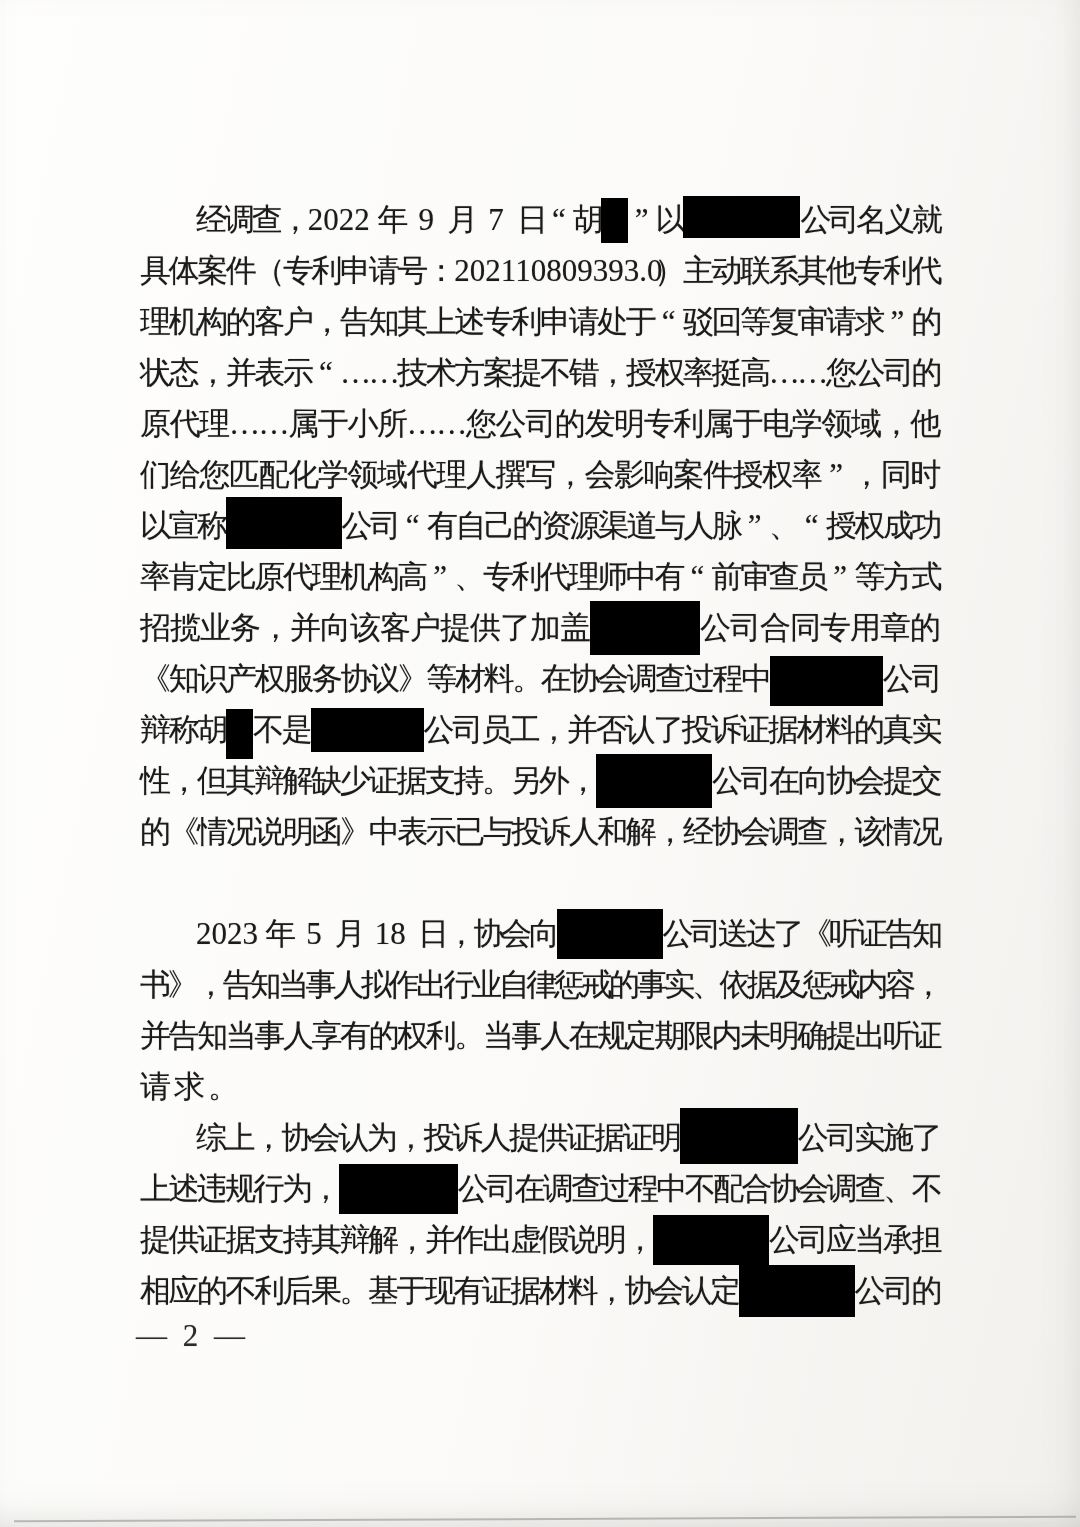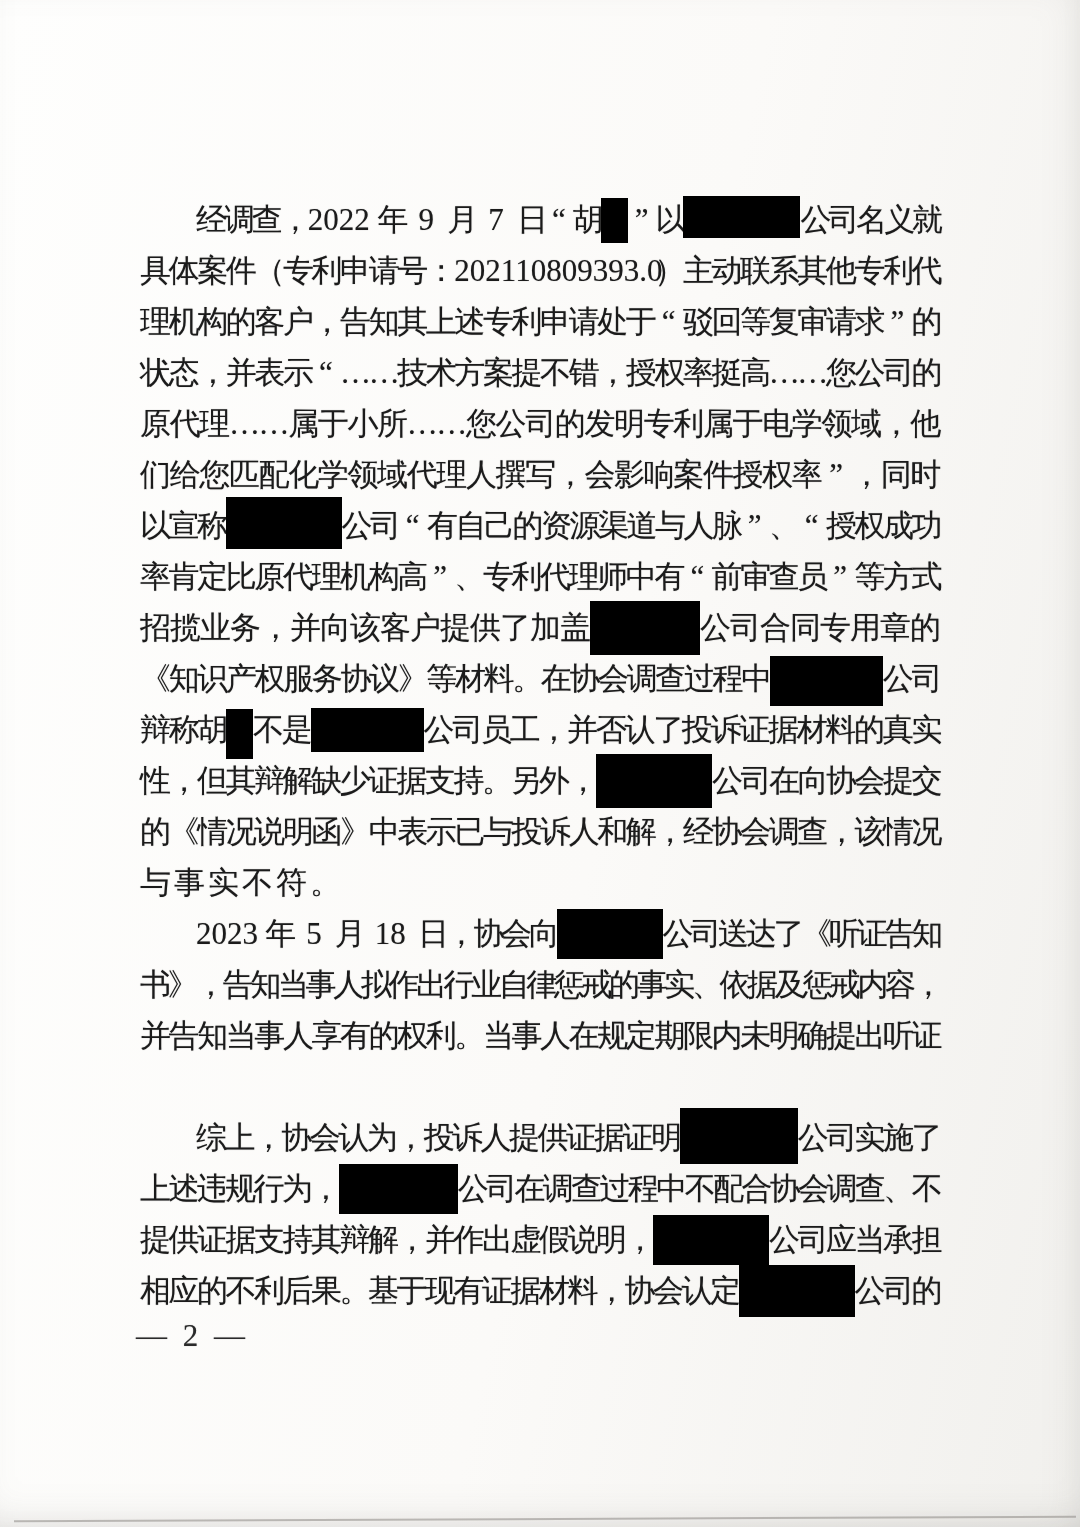--- a/index.html
+++ b/index.html
@@ -79,24 +79,24 @@
       <div class="line" style="top: 348px;"><span class="ch" style="flex: 2 2 0px;">状</span><span class="ch" style="flex: 2 2 0px;">态</span><span class="ch" style="flex: 2 2 0px;">，</span><span class="ch" style="flex: 2 2 0px;">并</span><span class="ch" style="flex: 2 2 0px;">表</span><span class="ch" style="flex: 2 2 0px;">示</span><span class="ch" style="flex: 2 2 0px;">“</span><span class="ch" style="flex: 2 2 0px;">…</span><span class="ch" style="flex: 2 2 0px;">…</span><span class="ch" style="flex: 2 2 0px;">技</span><span class="ch" style="flex: 2 2 0px;">术</span><span class="ch" style="flex: 2 2 0px;">方</span><span class="ch" style="flex: 2 2 0px;">案</span><span class="ch" style="flex: 2 2 0px;">提</span><span class="ch" style="flex: 2 2 0px;">不</span><span class="ch" style="flex: 2 2 0px;">错</span><span class="ch" style="flex: 2 2 0px;">，</span><span class="ch" style="flex: 2 2 0px;">授</span><span class="ch" style="flex: 2 2 0px;">权</span><span class="ch" style="flex: 2 2 0px;">率</span><span class="ch" style="flex: 2 2 0px;">挺</span><span class="ch" style="flex: 2 2 0px;">高</span><span class="ch" style="flex: 2 2 0px;">…</span><span class="ch" style="flex: 2 2 0px;">…</span><span class="ch" style="flex: 2 2 0px;">您</span><span class="ch" style="flex: 2 2 0px;">公</span><span class="ch" style="flex: 2 2 0px;">司</span><span class="ch" style="flex: 2 2 0px;">的</span></div>
       <div class="line" style="top: 399px;"><span class="ch" style="flex: 2 2 0px;">原</span><span class="ch" style="flex: 2 2 0px;">代</span><span class="ch" style="flex: 2 2 0px;">理</span><span class="ch" style="flex: 2 2 0px;">…</span><span class="ch" style="flex: 2 2 0px;">…</span><span class="ch" style="flex: 2 2 0px;">属</span><span class="ch" style="flex: 2 2 0px;">于</span><span class="ch" style="flex: 2 2 0px;">小</span><span class="ch" style="flex: 2 2 0px;">所</span><span class="ch" style="flex: 2 2 0px;">…</span><span class="ch" style="flex: 2 2 0px;">…</span><span class="ch" style="flex: 2 2 0px;">您</span><span class="ch" style="flex: 2 2 0px;">公</span><span class="ch" style="flex: 2 2 0px;">司</span><span class="ch" style="flex: 2 2 0px;">的</span><span class="ch" style="flex: 2 2 0px;">发</span><span class="ch" style="flex: 2 2 0px;">明</span><span class="ch" style="flex: 2 2 0px;">专</span><span class="ch" style="flex: 2 2 0px;">利</span><span class="ch" style="flex: 2 2 0px;">属</span><span class="ch" style="flex: 2 2 0px;">于</span><span class="ch" style="flex: 2 2 0px;">电</span><span class="ch" style="flex: 2 2 0px;">学</span><span class="ch" style="flex: 2 2 0px;">领</span><span class="ch" style="flex: 2 2 0px;">域</span><span class="ch" style="flex: 2 2 0px;">，</span><span class="ch" style="flex: 2 2 0px;">他</span></div>
       <div class="line" style="top: 450px;"><span class="ch" style="flex: 2 2 0px;">们</span><span class="ch" style="flex: 2 2 0px;">给</span><span class="ch" style="flex: 2 2 0px;">您</span><span class="ch" style="flex: 2 2 0px;">匹</span><span class="ch" style="flex: 2 2 0px;">配</span><span class="ch" style="flex: 2 2 0px;">化</span><span class="ch" style="flex: 2 2 0px;">学</span><span class="ch" style="flex: 2 2 0px;">领</span><span class="ch" style="flex: 2 2 0px;">域</span><span class="ch" style="flex: 2 2 0px;">代</span><span class="ch" style="flex: 2 2 0px;">理</span><span class="ch" style="flex: 2 2 0px;">人</span><span class="ch" style="flex: 2 2 0px;">撰</span><span class="ch" style="flex: 2 2 0px;">写</span><span class="ch" style="flex: 2 2 0px;">，</span><span class="ch" style="flex: 2 2 0px;">会</span><span class="ch" style="flex: 2 2 0px;">影</span><span class="ch" style="flex: 2 2 0px;">响</span><span class="ch" style="flex: 2 2 0px;">案</span><span class="ch" style="flex: 2 2 0px;">件</span><span class="ch" style="flex: 2 2 0px;">授</span><span class="ch" style="flex: 2 2 0px;">权</span><span class="ch" style="flex: 2 2 0px;">率</span><span class="ch" style="flex: 2 2 0px;">”</span><span class="ch" style="flex: 2 2 0px;">，</span><span class="ch" style="flex: 2 2 0px;">同</span><span class="ch" style="flex: 2 2 0px;">时</span></div>
       <div class="line" style="top: 501px;"><span class="ch" style="flex: 2 2 0px;">以</span><span class="ch" style="flex: 2 2 0px;">宣</span><span class="ch" style="flex: 2 2 0px;">称</span><span class="redact" style="flex: 0 0 116px; width: 116px; height: 52px; top: -3px;"></span><span class="ch" style="flex: 2 2 0px;">公</span><span class="ch" style="flex: 2 2 0px;">司</span><span class="ch" style="flex: 2 2 0px;">“</span><span class="ch" style="flex: 2 2 0px;">有</span><span class="ch" style="flex: 2 2 0px;">自</span><span class="ch" style="flex: 2 2 0px;">己</span><span class="ch" style="flex: 2 2 0px;">的</span><span class="ch" style="flex: 2 2 0px;">资</span><span class="ch" style="flex: 2 2 0px;">源</span><span class="ch" style="flex: 2 2 0px;">渠</span><span class="ch" style="flex: 2 2 0px;">道</span><span class="ch" style="flex: 2 2 0px;">与</span><span class="ch" style="flex: 2 2 0px;">人</span><span class="ch" style="flex: 2 2 0px;">脉</span><span class="ch" style="flex: 2 2 0px;">”</span><span class="ch" style="flex: 2 2 0px;">、</span><span class="ch" style="flex: 2 2 0px;">“</span><span class="ch" style="flex: 2 2 0px;">授</span><span class="ch" style="flex: 2 2 0px;">权</span><span class="ch" style="flex: 2 2 0px;">成</span><span class="ch" style="flex: 2 2 0px;">功</span></div>
       <div class="line" style="top: 552px;"><span class="ch" style="flex: 2 2 0px;">率</span><span class="ch" style="flex: 2 2 0px;">肯</span><span class="ch" style="flex: 2 2 0px;">定</span><span class="ch" style="flex: 2 2 0px;">比</span><span class="ch" style="flex: 2 2 0px;">原</span><span class="ch" style="flex: 2 2 0px;">代</span><span class="ch" style="flex: 2 2 0px;">理</span><span class="ch" style="flex: 2 2 0px;">机</span><span class="ch" style="flex: 2 2 0px;">构</span><span class="ch" style="flex: 2 2 0px;">高</span><span class="ch" style="flex: 2 2 0px;">”</span><span class="ch" style="flex: 2 2 0px;">、</span><span class="ch" style="flex: 2 2 0px;">专</span><span class="ch" style="flex: 2 2 0px;">利</span><span class="ch" style="flex: 2 2 0px;">代</span><span class="ch" style="flex: 2 2 0px;">理</span><span class="ch" style="flex: 2 2 0px;">师</span><span class="ch" style="flex: 2 2 0px;">中</span><span class="ch" style="flex: 2 2 0px;">有</span><span class="ch" style="flex: 2 2 0px;">“</span><span class="ch" style="flex: 2 2 0px;">前</span><span class="ch" style="flex: 2 2 0px;">审</span><span class="ch" style="flex: 2 2 0px;">查</span><span class="ch" style="flex: 2 2 0px;">员</span><span class="ch" style="flex: 2 2 0px;">”</span><span class="ch" style="flex: 2 2 0px;">等</span><span class="ch" style="flex: 2 2 0px;">方</span><span class="ch" style="flex: 2 2 0px;">式</span></div>
       <div class="line" style="top: 603px;"><span class="ch" style="flex: 2 2 0px;">招</span><span class="ch" style="flex: 2 2 0px;">揽</span><span class="ch" style="flex: 2 2 0px;">业</span><span class="ch" style="flex: 2 2 0px;">务</span><span class="ch" style="flex: 2 2 0px;">，</span><span class="ch" style="flex: 2 2 0px;">并</span><span class="ch" style="flex: 2 2 0px;">向</span><span class="ch" style="flex: 2 2 0px;">该</span><span class="ch" style="flex: 2 2 0px;">客</span><span class="ch" style="flex: 2 2 0px;">户</span><span class="ch" style="flex: 2 2 0px;">提</span><span class="ch" style="flex: 2 2 0px;">供</span><span class="ch" style="flex: 2 2 0px;">了</span><span class="ch" style="flex: 2 2 0px;">加</span><span class="ch" style="flex: 2 2 0px;">盖</span><span class="redact" style="flex: 0 0 110px; width: 110px; height: 54px;"></span><span class="ch" style="flex: 2 2 0px;">公</span><span class="ch" style="flex: 2 2 0px;">司</span><span class="ch" style="flex: 2 2 0px;">合</span><span class="ch" style="flex: 2 2 0px;">同</span><span class="ch" style="flex: 2 2 0px;">专</span><span class="ch" style="flex: 2 2 0px;">用</span><span class="ch" style="flex: 2 2 0px;">章</span><span class="ch" style="flex: 2 2 0px;">的</span></div>
       <div class="line" style="top: 654px;"><span class="ch" style="flex: 2 2 0px;">《</span><span class="ch" style="flex: 2 2 0px;">知</span><span class="ch" style="flex: 2 2 0px;">识</span><span class="ch" style="flex: 2 2 0px;">产</span><span class="ch" style="flex: 2 2 0px;">权</span><span class="ch" style="flex: 2 2 0px;">服</span><span class="ch" style="flex: 2 2 0px;">务</span><span class="ch" style="flex: 2 2 0px;">协</span><span class="ch" style="flex: 2 2 0px;">议</span><span class="ch" style="flex: 2 2 0px;">》</span><span class="ch" style="flex: 2 2 0px;">等</span><span class="ch" style="flex: 2 2 0px;">材</span><span class="ch" style="flex: 2 2 0px;">料</span><span class="ch" style="flex: 2 2 0px;">。</span><span class="ch" style="flex: 2 2 0px;">在</span><span class="ch" style="flex: 2 2 0px;">协</span><span class="ch" style="flex: 2 2 0px;">会</span><span class="ch" style="flex: 2 2 0px;">调</span><span class="ch" style="flex: 2 2 0px;">查</span><span class="ch" style="flex: 2 2 0px;">过</span><span class="ch" style="flex: 2 2 0px;">程</span><span class="ch" style="flex: 2 2 0px;">中</span><span class="redact" style="flex: 0 0 113px; width: 113px; height: 50px; top: 2px;"></span><span class="ch" style="flex: 2 2 0px;">公</span><span class="ch" style="flex: 2 2 0px;">司</span></div>
       <div class="line" style="top: 705px;"><span class="ch" style="flex: 2 2 0px;">辩</span><span class="ch" style="flex: 2 2 0px;">称</span><span class="ch" style="flex: 2 2 0px;">胡</span><span class="redact" style="flex: 0 0 27px; width: 27px; height: 50px; top: 4px;"></span><span class="ch" style="flex: 2 2 0px;">不</span><span class="ch" style="flex: 2 2 0px;">是</span><span class="redact" style="flex: 0 0 113px; width: 113px; height: 44px;"></span><span class="ch" style="flex: 2 2 0px;">公</span><span class="ch" style="flex: 2 2 0px;">司</span><span class="ch" style="flex: 2 2 0px;">员</span><span class="ch" style="flex: 2 2 0px;">工</span><span class="ch" style="flex: 2 2 0px;">，</span><span class="ch" style="flex: 2 2 0px;">并</span><span class="ch" style="flex: 2 2 0px;">否</span><span class="ch" style="flex: 2 2 0px;">认</span><span class="ch" style="flex: 2 2 0px;">了</span><span class="ch" style="flex: 2 2 0px;">投</span><span class="ch" style="flex: 2 2 0px;">诉</span><span class="ch" style="flex: 2 2 0px;">证</span><span class="ch" style="flex: 2 2 0px;">据</span><span class="ch" style="flex: 2 2 0px;">材</span><span class="ch" style="flex: 2 2 0px;">料</span><span class="ch" style="flex: 2 2 0px;">的</span><span class="ch" style="flex: 2 2 0px;">真</span><span class="ch" style="flex: 2 2 0px;">实</span></div>
       <div class="line" style="top: 756px;"><span class="ch" style="flex: 2 2 0px;">性</span><span class="ch" style="flex: 2 2 0px;">，</span><span class="ch" style="flex: 2 2 0px;">但</span><span class="ch" style="flex: 2 2 0px;">其</span><span class="ch" style="flex: 2 2 0px;">辩</span><span class="ch" style="flex: 2 2 0px;">解</span><span class="ch" style="flex: 2 2 0px;">缺</span><span class="ch" style="flex: 2 2 0px;">少</span><span class="ch" style="flex: 2 2 0px;">证</span><span class="ch" style="flex: 2 2 0px;">据</span><span class="ch" style="flex: 2 2 0px;">支</span><span class="ch" style="flex: 2 2 0px;">持</span><span class="ch" style="flex: 2 2 0px;">。</span><span class="ch" style="flex: 2 2 0px;">另</span><span class="ch" style="flex: 2 2 0px;">外</span><span class="ch" style="flex: 2 2 0px;">，</span><span class="redact" style="flex: 0 0 116px; width: 116px; height: 54px;"></span><span class="ch" style="flex: 2 2 0px;">公</span><span class="ch" style="flex: 2 2 0px;">司</span><span class="ch" style="flex: 2 2 0px;">在</span><span class="ch" style="flex: 2 2 0px;">向</span><span class="ch" style="flex: 2 2 0px;">协</span><span class="ch" style="flex: 2 2 0px;">会</span><span class="ch" style="flex: 2 2 0px;">提</span><span class="ch" style="flex: 2 2 0px;">交</span></div>
       <div class="line" style="top: 807px;"><span class="ch" style="flex: 2 2 0px;">的</span><span class="ch" style="flex: 2 2 0px;">《</span><span class="ch" style="flex: 2 2 0px;">情</span><span class="ch" style="flex: 2 2 0px;">况</span><span class="ch" style="flex: 2 2 0px;">说</span><span class="ch" style="flex: 2 2 0px;">明</span><span class="ch" style="flex: 2 2 0px;">函</span><span class="ch" style="flex: 2 2 0px;">》</span><span class="ch" style="flex: 2 2 0px;">中</span><span class="ch" style="flex: 2 2 0px;">表</span><span class="ch" style="flex: 2 2 0px;">示</span><span class="ch" style="flex: 2 2 0px;">已</span><span class="ch" style="flex: 2 2 0px;">与</span><span class="ch" style="flex: 2 2 0px;">投</span><span class="ch" style="flex: 2 2 0px;">诉</span><span class="ch" style="flex: 2 2 0px;">人</span><span class="ch" style="flex: 2 2 0px;">和</span><span class="ch" style="flex: 2 2 0px;">解</span><span class="ch" style="flex: 2 2 0px;">，</span><span class="ch" style="flex: 2 2 0px;">经</span><span class="ch" style="flex: 2 2 0px;">协</span><span class="ch" style="flex: 2 2 0px;">会</span><span class="ch" style="flex: 2 2 0px;">调</span><span class="ch" style="flex: 2 2 0px;">查</span><span class="ch" style="flex: 2 2 0px;">，</span><span class="ch" style="flex: 2 2 0px;">该</span><span class="ch" style="flex: 2 2 0px;">情</span><span class="ch" style="flex: 2 2 0px;">况</span></div>
-      <div class="line short" style="top: 858px;">与事实不符。</div>
       <div class="line" style="top: 909px;"><span class="indent-spacer"></span><span class="ch" style="flex: 5 5 0px;">2023 </span><span class="ch" style="flex: 2 2 0px;">年</span><span class="ch" style="flex: 3 3 0px;"> 5 </span><span class="ch" style="flex: 2 2 0px;">月</span><span class="ch" style="flex: 4 4 0px;"> 18 </span><span class="ch" style="flex: 2 2 0px;">日</span><span class="ch" style="flex: 2 2 0px;">，</span><span class="ch" style="flex: 2 2 0px;">协</span><span class="ch" style="flex: 2 2 0px;">会</span><span class="ch" style="flex: 2 2 0px;">向</span><span class="redact" style="flex: 0 0 106px; width: 106px; height: 50px;"></span><span class="ch" style="flex: 2 2 0px;">公</span><span class="ch" style="flex: 2 2 0px;">司</span><span class="ch" style="flex: 2 2 0px;">送</span><span class="ch" style="flex: 2 2 0px;">达</span><span class="ch" style="flex: 2 2 0px;">了</span><span class="ch" style="flex: 2 2 0px;">《</span><span class="ch" style="flex: 2 2 0px;">听</span><span class="ch" style="flex: 2 2 0px;">证</span><span class="ch" style="flex: 2 2 0px;">告</span><span class="ch" style="flex: 2 2 0px;">知</span></div>
       <div class="line" style="top: 960px;"><span class="ch" style="flex: 2 2 0px;">书</span><span class="ch" style="flex: 2 2 0px;">》</span><span class="ch" style="flex: 2 2 0px;">，</span><span class="ch" style="flex: 2 2 0px;">告</span><span class="ch" style="flex: 2 2 0px;">知</span><span class="ch" style="flex: 2 2 0px;">当</span><span class="ch" style="flex: 2 2 0px;">事</span><span class="ch" style="flex: 2 2 0px;">人</span><span class="ch" style="flex: 2 2 0px;">拟</span><span class="ch" style="flex: 2 2 0px;">作</span><span class="ch" style="flex: 2 2 0px;">出</span><span class="ch" style="flex: 2 2 0px;">行</span><span class="ch" style="flex: 2 2 0px;">业</span><span class="ch" style="flex: 2 2 0px;">自</span><span class="ch" style="flex: 2 2 0px;">律</span><span class="ch" style="flex: 2 2 0px;">惩</span><span class="ch" style="flex: 2 2 0px;">戒</span><span class="ch" style="flex: 2 2 0px;">的</span><span class="ch" style="flex: 2 2 0px;">事</span><span class="ch" style="flex: 2 2 0px;">实</span><span class="ch" style="flex: 2 2 0px;">、</span><span class="ch" style="flex: 2 2 0px;">依</span><span class="ch" style="flex: 2 2 0px;">据</span><span class="ch" style="flex: 2 2 0px;">及</span><span class="ch" style="flex: 2 2 0px;">惩</span><span class="ch" style="flex: 2 2 0px;">戒</span><span class="ch" style="flex: 2 2 0px;">内</span><span class="ch" style="flex: 2 2 0px;">容</span><span class="ch" style="flex: 2 2 0px;">，</span></div>
       <div class="line" style="top: 1011px;"><span class="ch" style="flex: 2 2 0px;">并</span><span class="ch" style="flex: 2 2 0px;">告</span><span class="ch" style="flex: 2 2 0px;">知</span><span class="ch" style="flex: 2 2 0px;">当</span><span class="ch" style="flex: 2 2 0px;">事</span><span class="ch" style="flex: 2 2 0px;">人</span><span class="ch" style="flex: 2 2 0px;">享</span><span class="ch" style="flex: 2 2 0px;">有</span><span class="ch" style="flex: 2 2 0px;">的</span><span class="ch" style="flex: 2 2 0px;">权</span><span class="ch" style="flex: 2 2 0px;">利</span><span class="ch" style="flex: 2 2 0px;">。</span><span class="ch" style="flex: 2 2 0px;">当</span><span class="ch" style="flex: 2 2 0px;">事</span><span class="ch" style="flex: 2 2 0px;">人</span><span class="ch" style="flex: 2 2 0px;">在</span><span class="ch" style="flex: 2 2 0px;">规</span><span class="ch" style="flex: 2 2 0px;">定</span><span class="ch" style="flex: 2 2 0px;">期</span><span class="ch" style="flex: 2 2 0px;">限</span><span class="ch" style="flex: 2 2 0px;">内</span><span class="ch" style="flex: 2 2 0px;">未</span><span class="ch" style="flex: 2 2 0px;">明</span><span class="ch" style="flex: 2 2 0px;">确</span><span class="ch" style="flex: 2 2 0px;">提</span><span class="ch" style="flex: 2 2 0px;">出</span><span class="ch" style="flex: 2 2 0px;">听</span><span class="ch" style="flex: 2 2 0px;">证</span></div>
+      <div class="line short" style="top: 1062px;">请求。</div>
       <div class="line" style="top: 1113px;"><span class="indent-spacer"></span><span class="ch" style="flex: 2 2 0px;">综</span><span class="ch" style="flex: 2 2 0px;">上</span><span class="ch" style="flex: 2 2 0px;">，</span><span class="ch" style="flex: 2 2 0px;">协</span><span class="ch" style="flex: 2 2 0px;">会</span><span class="ch" style="flex: 2 2 0px;">认</span><span class="ch" style="flex: 2 2 0px;">为</span><span class="ch" style="flex: 2 2 0px;">，</span><span class="ch" style="flex: 2 2 0px;">投</span><span class="ch" style="flex: 2 2 0px;">诉</span><span class="ch" style="flex: 2 2 0px;">人</span><span class="ch" style="flex: 2 2 0px;">提</span><span class="ch" style="flex: 2 2 0px;">供</span><span class="ch" style="flex: 2 2 0px;">证</span><span class="ch" style="flex: 2 2 0px;">据</span><span class="ch" style="flex: 2 2 0px;">证</span><span class="ch" style="flex: 2 2 0px;">明</span><span class="redact" style="flex: 0 0 118px; width: 118px; height: 56px; top: -2px;"></span><span class="ch" style="flex: 2 2 0px;">公</span><span class="ch" style="flex: 2 2 0px;">司</span><span class="ch" style="flex: 2 2 0px;">实</span><span class="ch" style="flex: 2 2 0px;">施</span><span class="ch" style="flex: 2 2 0px;">了</span></div>
       <div class="line" style="top: 1164px;"><span class="ch" style="flex: 2 2 0px;">上</span><span class="ch" style="flex: 2 2 0px;">述</span><span class="ch" style="flex: 2 2 0px;">违</span><span class="ch" style="flex: 2 2 0px;">规</span><span class="ch" style="flex: 2 2 0px;">行</span><span class="ch" style="flex: 2 2 0px;">为</span><span class="ch" style="flex: 2 2 0px;">，</span><span class="redact" style="flex: 0 0 119px; width: 119px; height: 50px;"></span><span class="ch" style="flex: 2 2 0px;">公</span><span class="ch" style="flex: 2 2 0px;">司</span><span class="ch" style="flex: 2 2 0px;">在</span><span class="ch" style="flex: 2 2 0px;">调</span><span class="ch" style="flex: 2 2 0px;">查</span><span class="ch" style="flex: 2 2 0px;">过</span><span class="ch" style="flex: 2 2 0px;">程</span><span class="ch" style="flex: 2 2 0px;">中</span><span class="ch" style="flex: 2 2 0px;">不</span><span class="ch" style="flex: 2 2 0px;">配</span><span class="ch" style="flex: 2 2 0px;">合</span><span class="ch" style="flex: 2 2 0px;">协</span><span class="ch" style="flex: 2 2 0px;">会</span><span class="ch" style="flex: 2 2 0px;">调</span><span class="ch" style="flex: 2 2 0px;">查</span><span class="ch" style="flex: 2 2 0px;">、</span><span class="ch" style="flex: 2 2 0px;">不</span></div>
       <div class="line" style="top: 1215px;"><span class="ch" style="flex: 2 2 0px;">提</span><span class="ch" style="flex: 2 2 0px;">供</span><span class="ch" style="flex: 2 2 0px;">证</span><span class="ch" style="flex: 2 2 0px;">据</span><span class="ch" style="flex: 2 2 0px;">支</span><span class="ch" style="flex: 2 2 0px;">持</span><span class="ch" style="flex: 2 2 0px;">其</span><span class="ch" style="flex: 2 2 0px;">辩</span><span class="ch" style="flex: 2 2 0px;">解</span><span class="ch" style="flex: 2 2 0px;">，</span><span class="ch" style="flex: 2 2 0px;">并</span><span class="ch" style="flex: 2 2 0px;">作</span><span class="ch" style="flex: 2 2 0px;">出</span><span class="ch" style="flex: 2 2 0px;">虚</span><span class="ch" style="flex: 2 2 0px;">假</span><span class="ch" style="flex: 2 2 0px;">说</span><span class="ch" style="flex: 2 2 0px;">明</span><span class="ch" style="flex: 2 2 0px;">，</span><span class="redact" style="flex: 0 0 116px; width: 116px; height: 50px;"></span><span class="ch" style="flex: 2 2 0px;">公</span><span class="ch" style="flex: 2 2 0px;">司</span><span class="ch" style="flex: 2 2 0px;">应</span><span class="ch" style="flex: 2 2 0px;">当</span><span class="ch" style="flex: 2 2 0px;">承</span><span class="ch" style="flex: 2 2 0px;">担</span></div>
       <div class="line" style="top: 1266px;"><span class="ch" style="flex: 2 2 0px;">相</span><span class="ch" style="flex: 2 2 0px;">应</span><span class="ch" style="flex: 2 2 0px;">的</span><span class="ch" style="flex: 2 2 0px;">不</span><span class="ch" style="flex: 2 2 0px;">利</span><span class="ch" style="flex: 2 2 0px;">后</span><span class="ch" style="flex: 2 2 0px;">果</span><span class="ch" style="flex: 2 2 0px;">。</span><span class="ch" style="flex: 2 2 0px;">基</span><span class="ch" style="flex: 2 2 0px;">于</span><span class="ch" style="flex: 2 2 0px;">现</span><span class="ch" style="flex: 2 2 0px;">有</span><span class="ch" style="flex: 2 2 0px;">证</span><span class="ch" style="flex: 2 2 0px;">据</span><span class="ch" style="flex: 2 2 0px;">材</span><span class="ch" style="flex: 2 2 0px;">料</span><span class="ch" style="flex: 2 2 0px;">，</span><span class="ch" style="flex: 2 2 0px;">协</span><span class="ch" style="flex: 2 2 0px;">会</span><span class="ch" style="flex: 2 2 0px;">认</span><span class="ch" style="flex: 2 2 0px;">定</span><span class="redact" style="flex: 0 0 116px; width: 116px; height: 52px;"></span><span class="ch" style="flex: 2 2 0px;">公</span><span class="ch" style="flex: 2 2 0px;">司</span><span class="ch" style="flex: 2 2 0px;">的</span></div>
     </div>
   <div class="page-number">— 2 —</div>
   <div class="scan-edge"></div>
 </div>
 
 </body></html>

